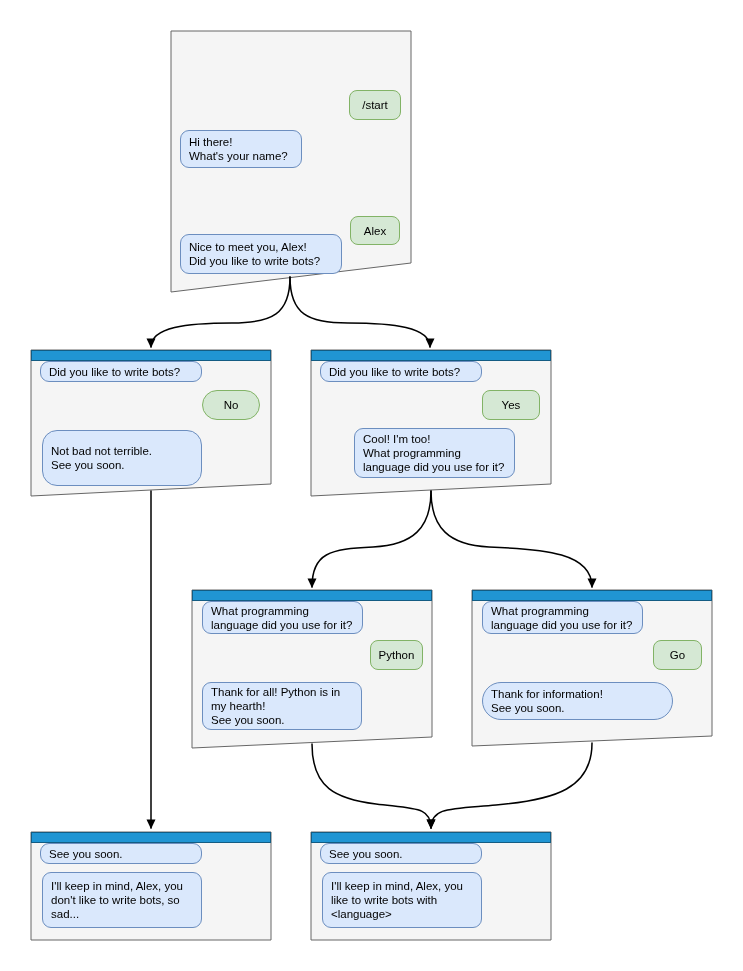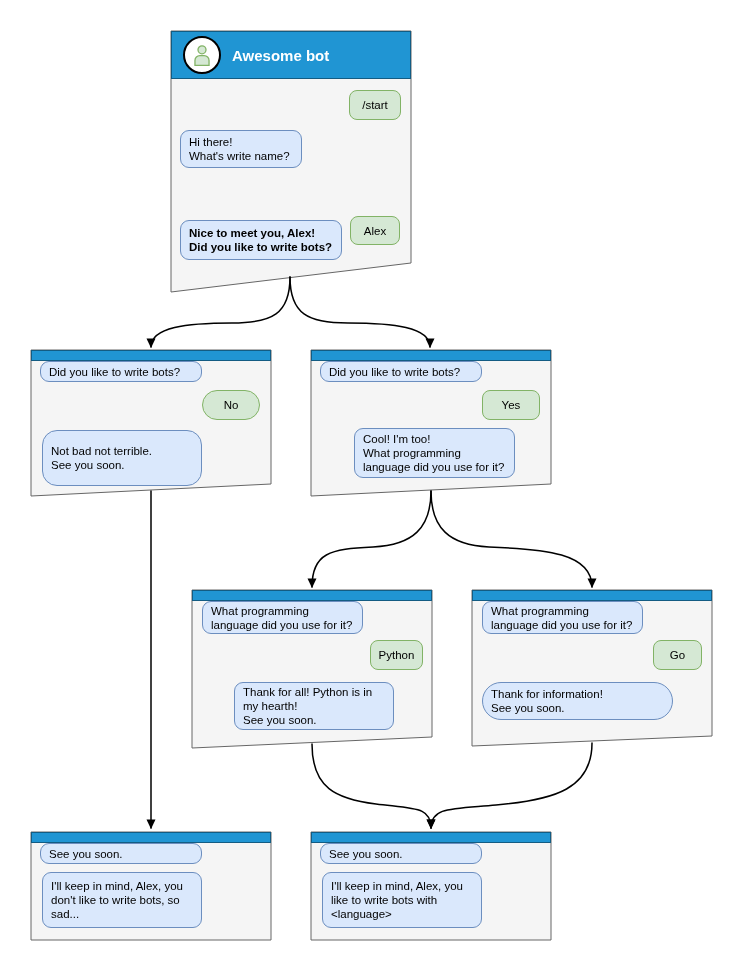--- a/index.html
+++ b/index.html
@@ -78,34 +78,25 @@
       <path d="M290,277 C290,314 308,323 348,323 C393,323 430,327 430,347" marker-end="url(#arr)"></path>
       <path d="M431,491 C431,528 413,545 373,547 C330,549 312,553 312,587" marker-end="url(#arr)"></path>
       <path d="M431,491 C431,528 449,545 489,547 C545,549 592,553 592,587" marker-end="url(#arr)"></path>
       <path d="M151,491 L151,828" marker-end="url(#arr)"></path>
       <path d="M312,744 C312,788 336,799 376,804 C416,809 431,807 431,828" marker-end="url(#arr)"></path>
       <path d="M592,743 C592,788 556,800 496,805 C451,809 431,807 431,828" marker-end="url(#arr)"></path>
     </g>
   </svg>
 
   <div class="win" style="left:171px;top:31px;width:240px;height:261px;">
-    <div class="win-header" style="width:240px;height:48px;">
-      <div class="avatar">
-        <svg width="26" height="26" viewBox="0 0 24 24">
-          <circle cx="12" cy="7.2" r="3.7" fill="#d5e8d4" stroke="#82b366" stroke-width="1.2"></circle>
-          <path d="M5.5,21.5 v-4.5 a4.5,4.5 0 0 1 4.5,-4.5 h4 a4.5,4.5 0 0 1 4.5,4.5 v4.5 z" fill="#d5e8d4" stroke="#82b366" stroke-width="1.2"></path>
-        </svg>
-      </div>
-      <span class="win-title">Awesome bot</span>
-    </div>
     <div class="msg user" style="right:10px;top:59px;width:52px;height:30px;">/start</div>
     <div class="msg bot" style="left:9px;top:99px;width:122px;height:38px;">Hi there!
-What's write name?</div>
+What's your name?</div>
     <div class="msg user" style="right:11px;top:149px;width:50px;height:29px;margin-top:36px;">Alex</div>
-    <div class="msg bot" style="left:9px;top:189px;width:162px;height:40px;font-weight:bold;">Nice to meet you, Alex!
+    <div class="msg bot" style="left:9px;top:203px;width:162px;height:40px;">Nice to meet you, Alex!
 Did you like to write bots?</div>
   </div>
 
   <div class="win" style="left:31px;top:350px;width:240px;height:146px;">
     <div class="win-header" style="width:240px;height:11px;"></div>
     <div class="msg bot" style="left:9px;top:11px;width:162px;height:21px;">Did you like to write bots?</div>
     <div class="msg user" style="right:11px;top:40px;width:58px;height:30px;border-radius:15px;">No</div>
     <div class="msg bot" style="left:11px;top:80px;width:160px;height:56px;border-radius:15px;">Not bad not terrible.
 See you soon.</div>
   </div>
@@ -117,21 +108,21 @@
     <div class="msg bot" style="left:9px;top:78px;width:161px;height:50px;margin-left:34px;">Cool! I'm too!
 What programming
 language did you use for it?</div>
   </div>
 
   <div class="win" style="left:192px;top:590px;width:240px;height:158px;">
     <div class="win-header" style="width:240px;height:11px;"></div>
     <div class="msg bot" style="left:10px;top:11px;width:161px;height:33px;">What programming
 language did you use for it?</div>
     <div class="msg user" style="right:9px;top:50px;width:53px;height:30px;">Python</div>
-    <div class="msg bot" style="left:10px;top:92px;width:160px;height:48px;margin-left:32px;">Thank for all! Python is in
+    <div class="msg bot" style="left:10px;top:92px;width:160px;height:48px;">Thank for all! Python is in
 my hearth!
 See you soon.</div>
   </div>
 
   <div class="win" style="left:472px;top:590px;width:240px;height:156px;">
     <div class="win-header" style="width:240px;height:11px;"></div>
     <div class="msg bot" style="left:10px;top:11px;width:161px;height:33px;">What programming
 language did you use for it?</div>
     <div class="msg user" style="right:10px;top:50px;width:49px;height:30px;margin-left:14px;">Go</div>
     <div class="msg bot" style="left:10px;top:92px;width:191px;height:38px;border-radius:19px;">Thank for information!

